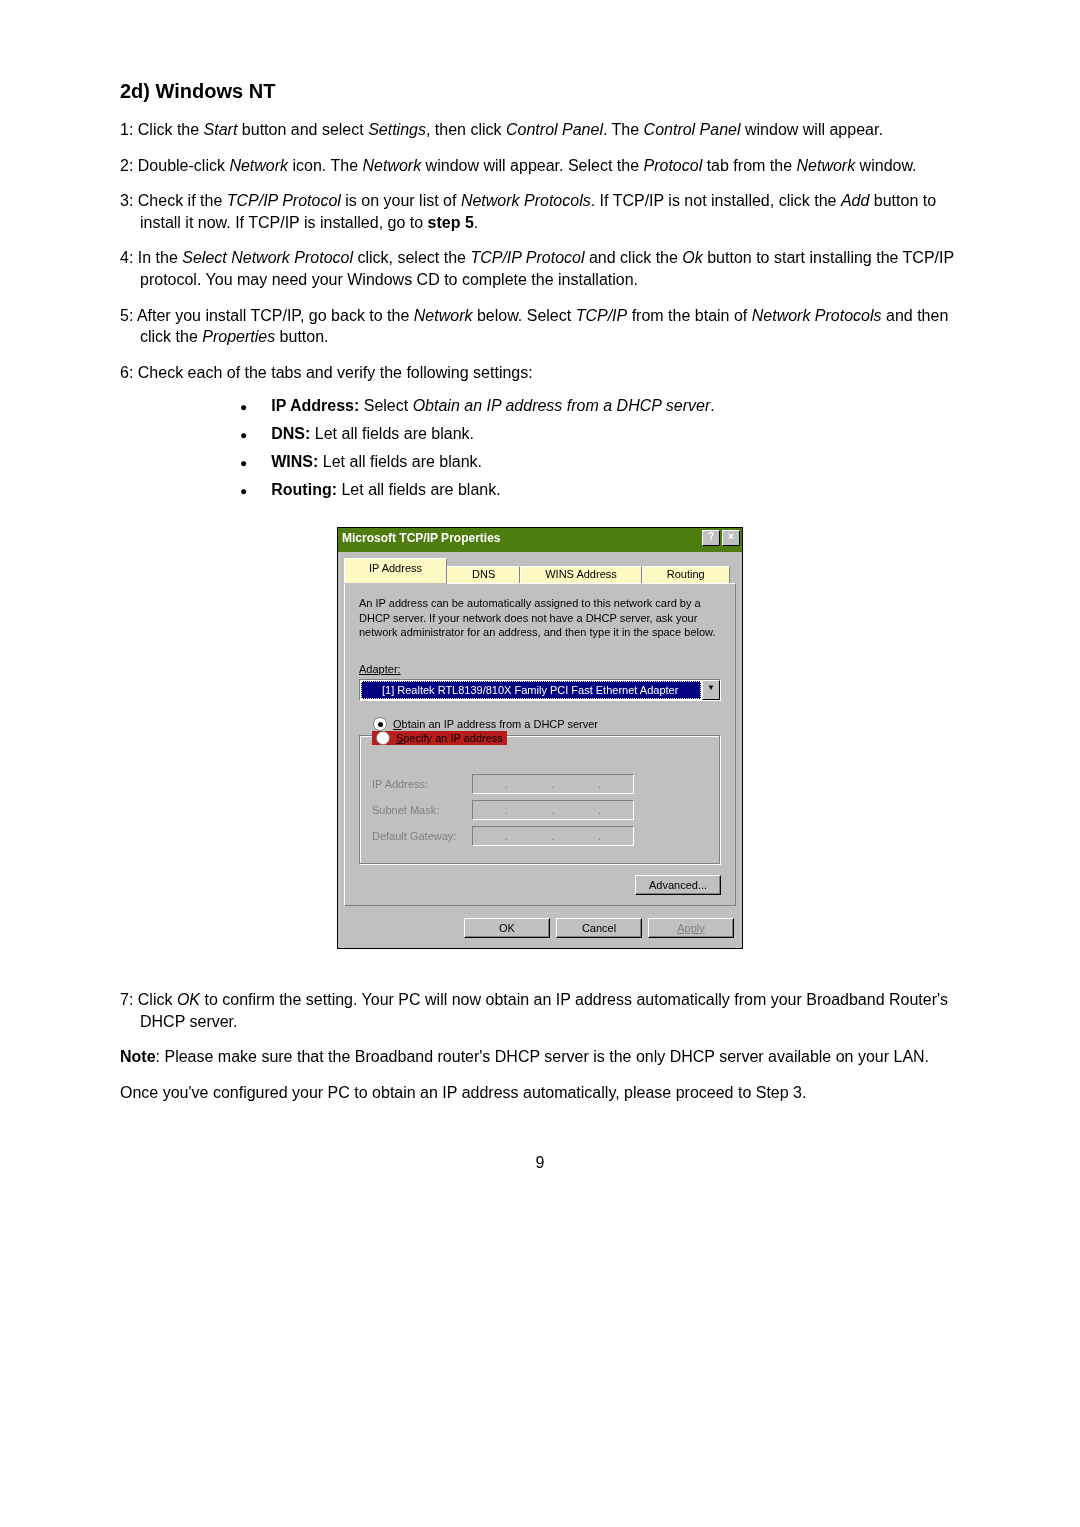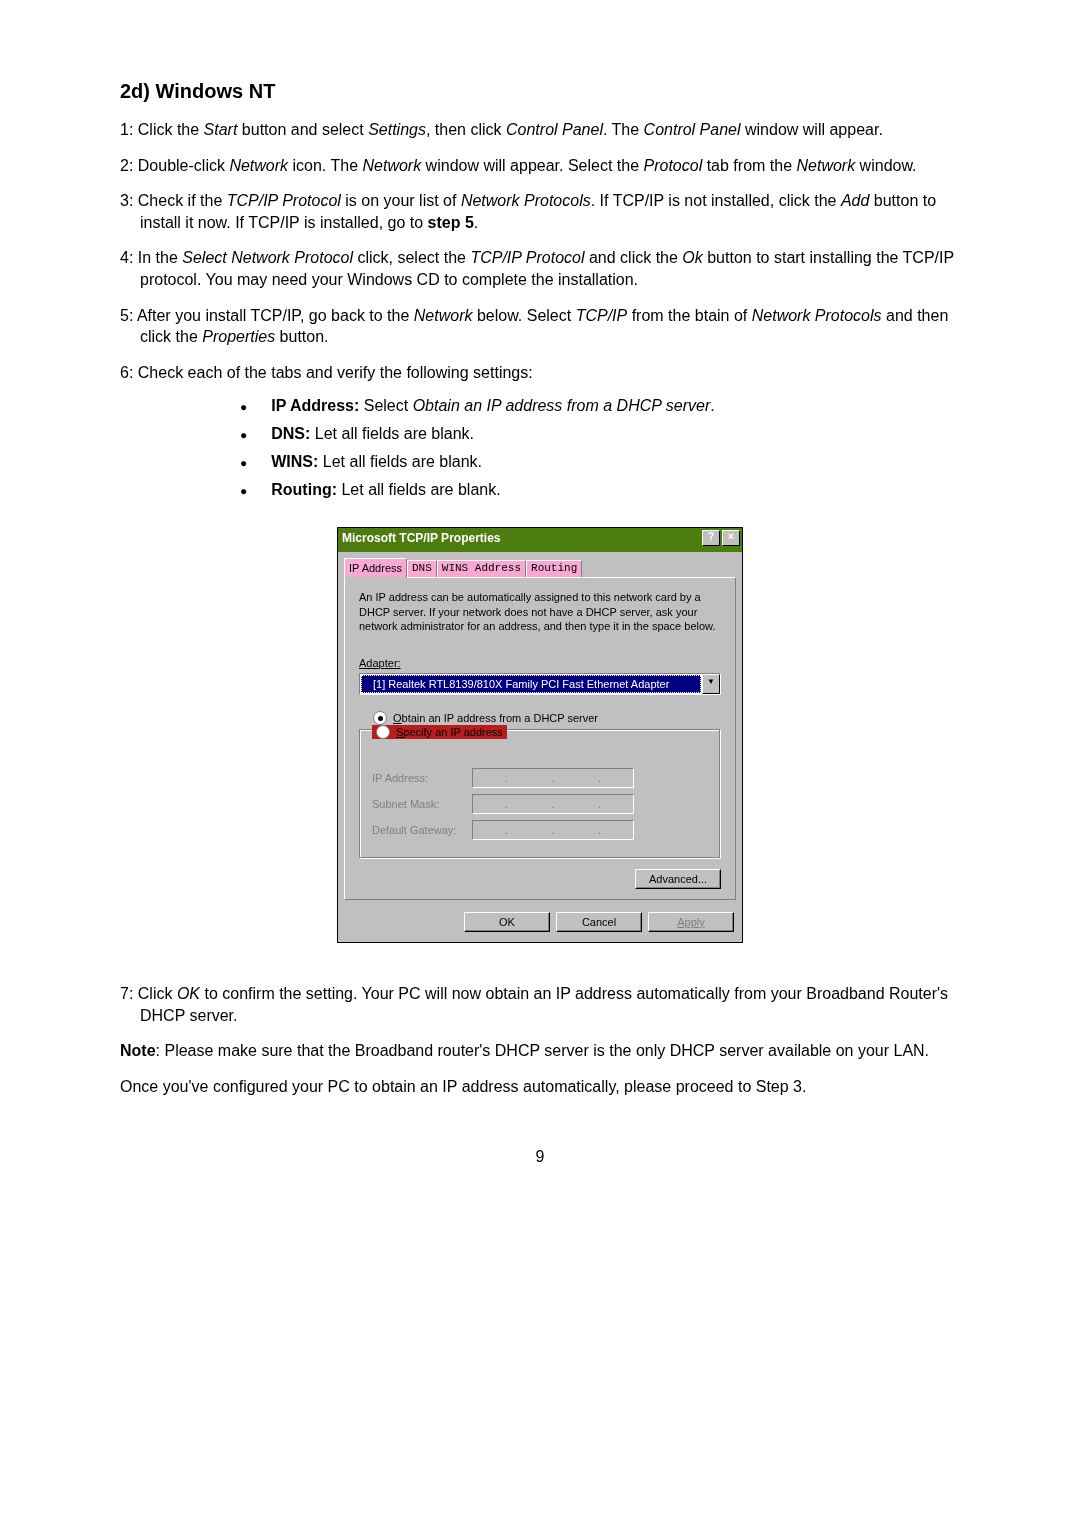--- a/index.html
+++ b/index.html
@@ -94,36 +94,35 @@
 .tabs {
   display: flex;
   margin: 6px 6px 0 6px;
   position: relative;
   z-index: 2;
 }
 .tab {
   border-top: 1px solid #fff;
   border-left: 1px solid #fff;
   border-right: 1px solid #808080;
-  padding: 3px 4px;
-  background: #f9a8d4;
+  padding: 3px 24px;
+  background: #fef9c3;
   font-size: 11px;
   margin-right: 0;
   position: relative;
 }
 .tab.active {
   border-bottom: 1px solid #c0c0c0;
   margin-bottom: -1px;
   z-index: 3;
 }
 .tab:not(.active) {
-  margin-top: 2px;
+  margin-top: 8px;
   padding-top: 1px;
   padding-bottom: 3px;
-  font-family: Liberation Mono, monospace;
 }
 .tab-body {
   margin: 0 6px 6px 6px;
   border-top: 1px solid #fff;
   border-left: 1px solid #fff;
   border-right: 1px solid #808080;
   border-bottom: 1px solid #808080;
   padding: 12px 14px 10px 14px;
   position: relative;
   z-index: 1;
@@ -147,21 +146,21 @@
   border-bottom: 1px solid #fff;
   background: #fff;
   display: flex;
   justify-content: space-between;
   align-items: stretch;
   margin-bottom: 16px;
 }
 .combo-text {
   background: #000080;
   color: #fff;
-  padding: 2px 11px;
+  padding: 2px 20px;
   flex: 1;
   font-size: 11px;
   border: 1px dotted #fff;
   margin: 1px;
 }
 .combo-arrow {
   width: 16px;
   background: #c0c0c0;
   border-top: 1px solid #fff;
   border-left: 1px solid #fff;

